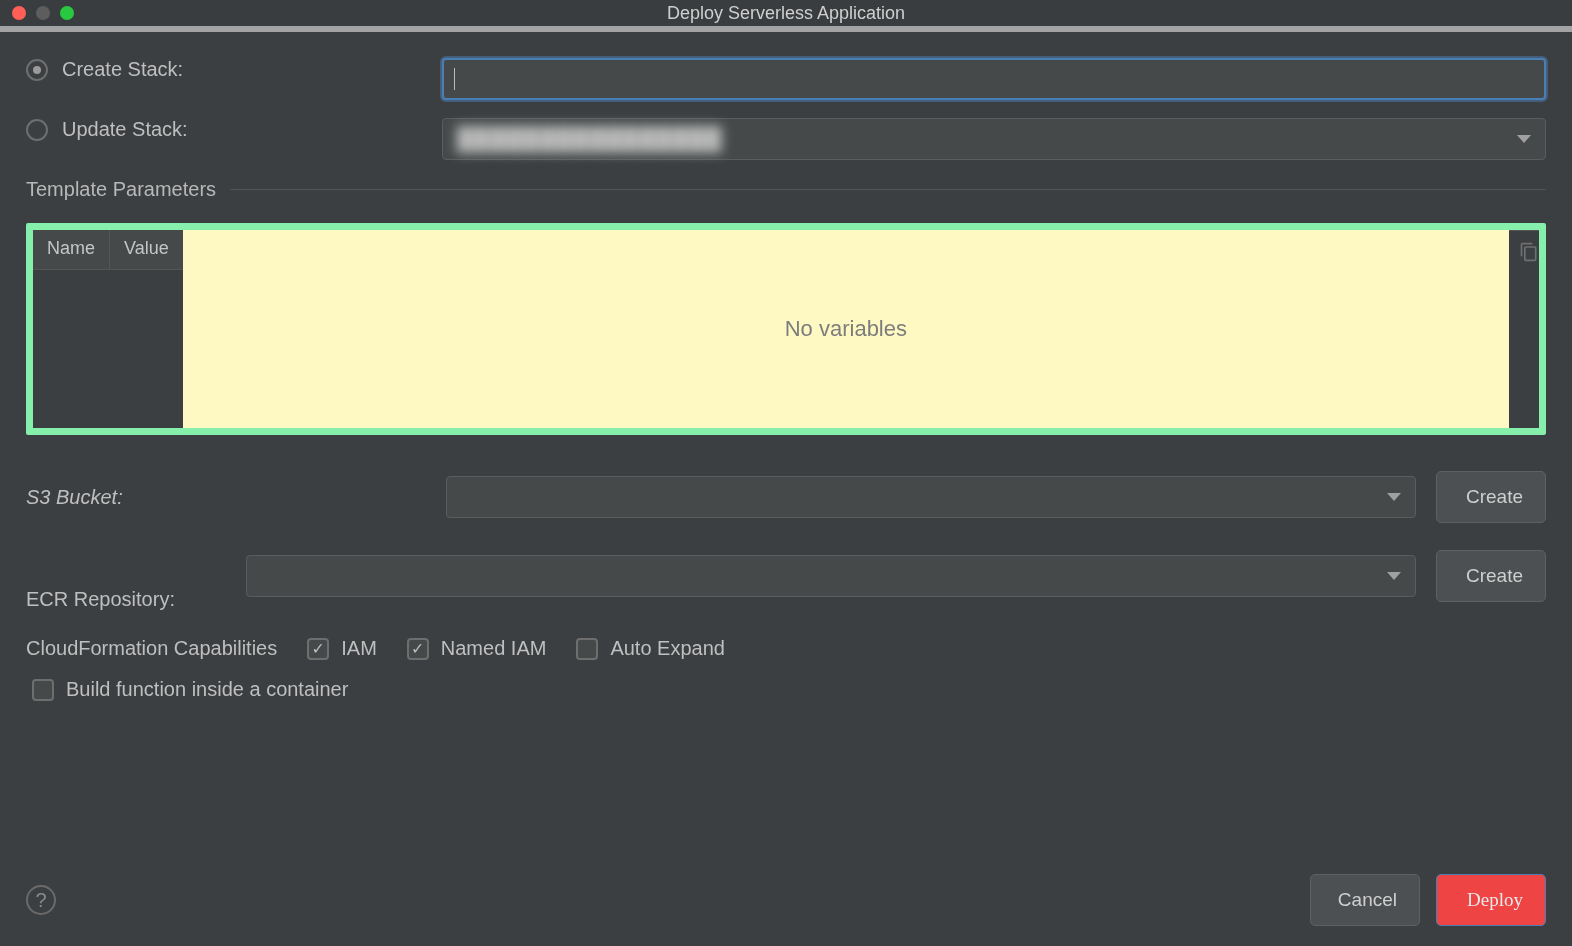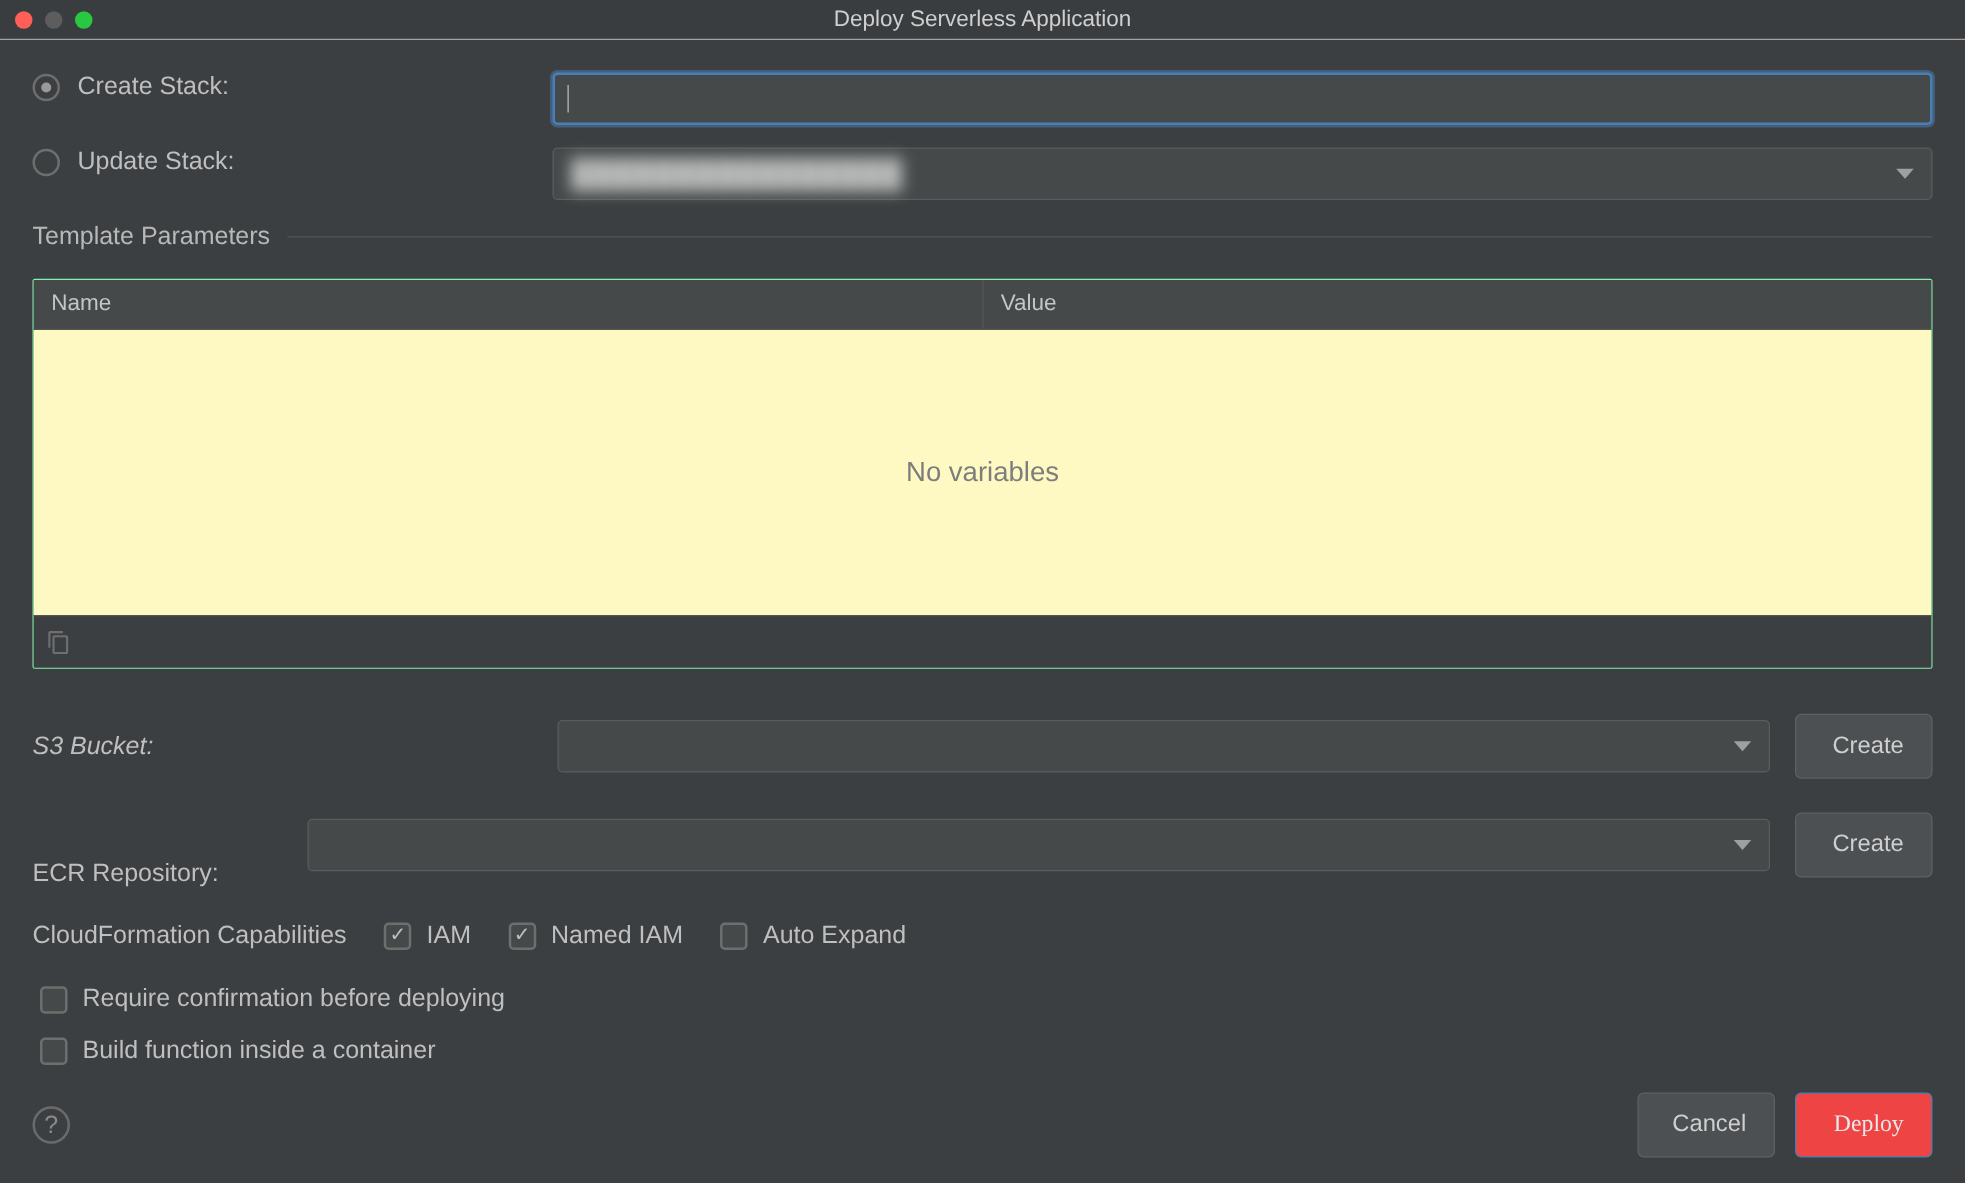--- a/index.html
+++ b/index.html
@@ -14,21 +14,21 @@
   }
   .window {
     width: 1572px;
     height: 946px;
     display: flex;
     flex-direction: column;
   }
   .titlebar {
     height: 32px;
     background: #3a3d3f;
-    border-bottom: 1px solid #a3a3a3;
+    border-bottom: 6px solid #a3a3a3;
     display: flex;
     align-items: center;
     position: relative;
   }
   .traffic-lights {
     display: flex;
     gap: 10px;
     padding-left: 12px;
   }
   .tl {
@@ -138,26 +138,26 @@
     flex: 1;
     height: 1px;
     background: #555;
   }
   .section-title {
     color: #b8b8b8;
     font-size: 20px;
   }
 
   .table-wrap {
-    border: 1px solid #86efac;
+    border: 7px solid #86efac;
     border-radius: 2px;
     background: #3c3f41;
     display: flex;
-    flex-direction: column;
-    height: 312px;
+    flex-direction: row;
+    height: 212px;
     margin-top: 4px;
   }
   .thead {
     display: flex;
     height: 40px;
     background: #45494a;
     border-bottom: 1px solid #555;
   }
   .th {
     flex: 1;
@@ -362,24 +362,20 @@
       <span class="cb-row">
         <span class="checkbox checked"></span>
         <span>Named IAM</span>
       </span>
       <span class="cb-row">
         <span class="checkbox"></span>
         <span>Auto Expand</span>
       </span>
     </div>
 
-    <div class="cb-row" style="margin-top:10px; padding-left:6px;">
-      <span class="checkbox"></span>
-      <span>Require confirmation before deploying</span>
-    </div>
 
     <div class="cb-row" style="padding-left:6px;">
       <span class="checkbox"></span>
       <span>Build function inside a container</span>
     </div>
 
     <div class="dialog-footer">
       <div class="help-circle">
         <span>?</span>
       </div>

